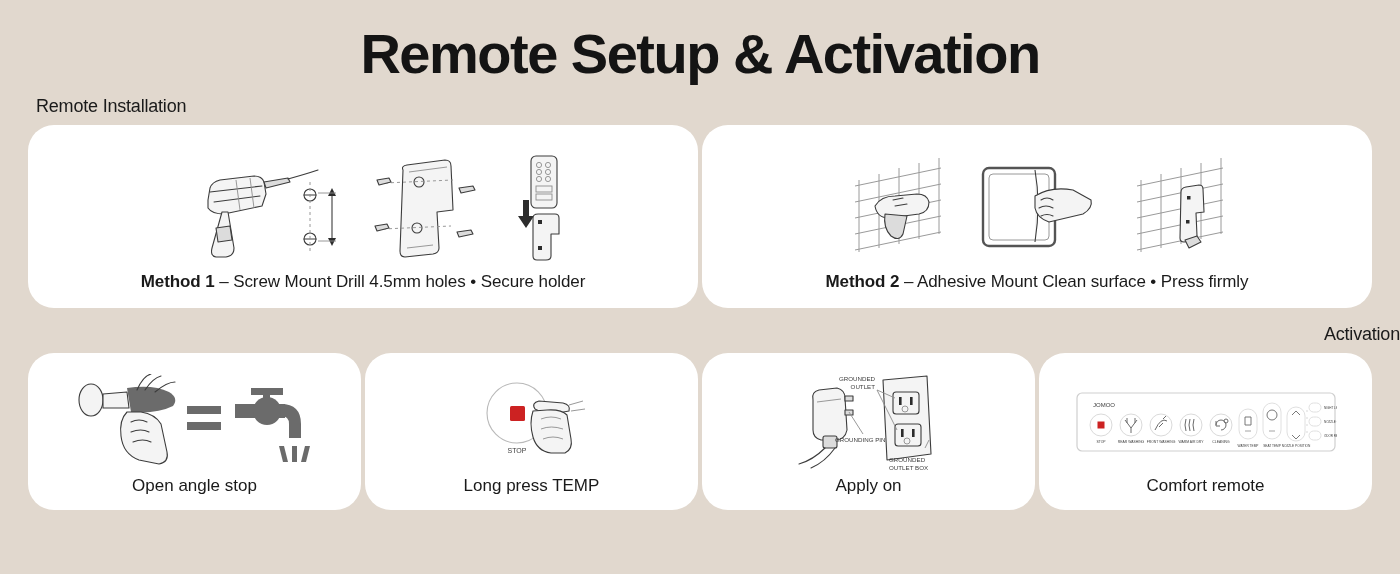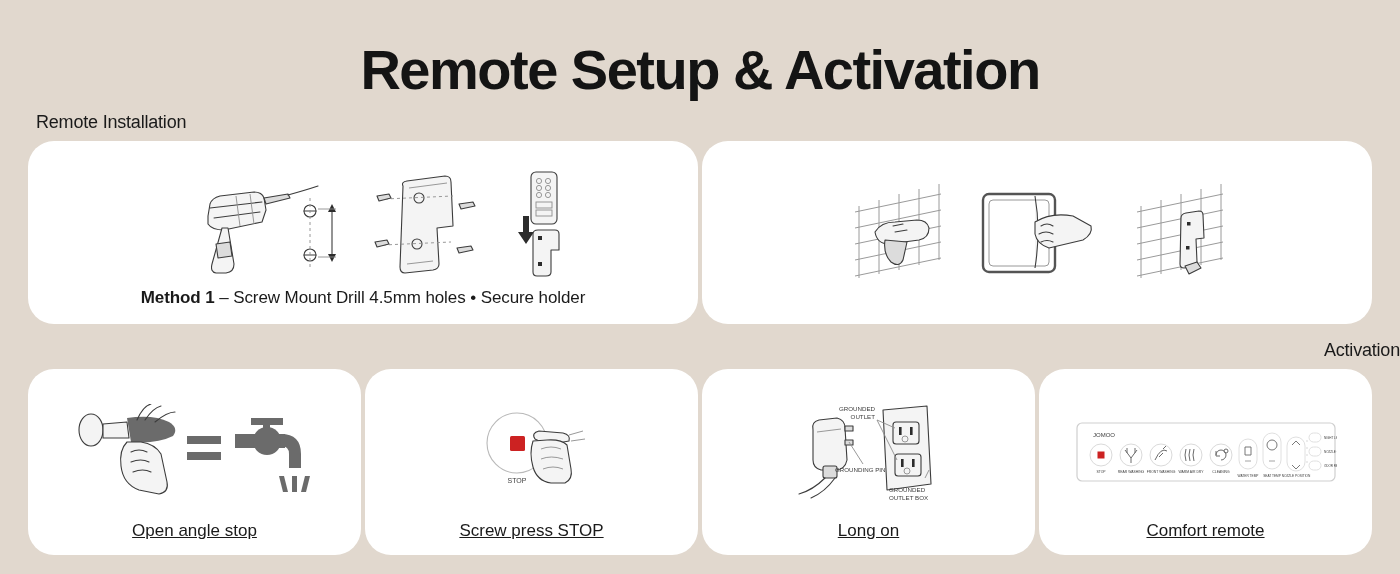--- a/index.html
+++ b/index.html
@@ -12,21 +12,21 @@
   }
   .page{position:relative;width:1400px;height:574px;box-sizing:border-box;}
 
   .title{
     text-align:center;
     font-size:56px;
     font-weight:bold;
     letter-spacing:-1.5px;
     color:#141414;
     margin:0;
-    padding-top:42px;
+    padding-top:26px;
     line-height:1.0;
   }
 
   .section-head{
     font-size:18px;
     font-weight:normal;
     color:#1a1a1a;
     margin:14px 0 8px 36px;
     letter-spacing:-0.2px;
   }
@@ -43,23 +43,22 @@
     align-items:center;
     justify-content:space-between;
   }
   .card.method{
     flex:1;
     height:183px;
     padding:18px 16px 16px;
   }
   .card.step{
     flex:1;
-    height:186px;
+    height:157px;
     padding:14px 12px 10px;
-    text-decoration:underline;
   }
 
   .illus-row{
     display:flex;
     align-items:center;
     justify-content:center;
     gap:22px;
     width:100%;
     flex:1;
   }
@@ -229,20 +228,25 @@
             <path d="M14 78 L100 60"></path>
               <path d="M14 94 L100 76"></path>
           </g>
           <path class="fill-lt" d="M58 36 Q58 32 63 31 L76 29 Q80 29 80 33 L81 56 L73 57 L74 80 Q74 84 69 85 L61 86 Q57 86 57 82 Z"></path>
           <rect class="solid" x="64" y="40" width="3.5" height="3.5"></rect>
           <rect class="solid" x="63" y="64" width="3.5" height="3.5"></rect>
           <path class="fill-md" d="M62 84 L74 80 L78 86 L66 92 Z"></path>
         </svg>
 
       </div>
+      <div class="caption">
+        <b>Method 2</b>
+        <span>–</span>
+        <span>Adhesive Mount Clean surface • Press firmly</span>
+      </div>
     </div>
 
   </div>
 
   <div class="section-head activation">Activation</div>
 
   <div class="row">
 
     <div class="card step">
       <div class="illus-row">
@@ -285,21 +289,21 @@
 
           <path class="fill-lt" d="M62 30 Q58 24 66 22 L90 24 Q98 26 96 32 L74 36 Z"></path>
           <path class="fill-lt" d="M60 32 Q56 44 60 58 Q64 72 78 74 L92 74 Q100 70 98 60 L94 36 Q88 30 74 31 Z"></path>
           <path class="ln-thin" d="M68 40 Q78 36 88 40"></path>
           <path class="ln-thin" d="M68 50 Q78 46 90 50"></path>
           <path class="ln-thin" d="M70 60 Q80 56 90 60"></path>
           <path class="ln-thin" d="M96 26 L110 22"></path>
           <path class="ln-thin" d="M98 32 L112 30"></path>
         </svg>
       </div>
-      <div class="step-caption">Screw press STOP</div>
+      <div class="step-caption">Long press TEMP</div>
     </div>
 
     <div class="card step">
       <div class="illus-row">
         <svg class="illus" width="156" height="100" viewBox="0 0 156 100">
 
           <path class="fill-lt" d="M22 28 Q20 20 28 18 L46 16 Q54 18 54 26 L56 58 Q54 68 44 68 L30 68 Q22 66 22 58 Z"></path>
           <path class="ln-thin" d="M26 30 L50 27"></path>
           <rect class="fill-md" x="32" y="64" width="14" height="12" rx="2"></rect>
           <path class="ln" d="M34 76 Q22 88 8 92"></path>
@@ -321,21 +325,21 @@
           <path class="ln-thin" d="M86 18 L106 58"></path>
           <path class="ln-thin" d="M72 62 L58 40"></path>
           <path class="ln-thin" d="M134 76 L138 68"></path>
           <text class="micro" x="84" y="9" font-size="6.2" text-anchor="end">GROUNDED</text>
           <text class="micro" x="84" y="17" font-size="6.2" text-anchor="end">OUTLET</text>
           <text class="micro" x="44" y="70" font-size="6.2">GROUNDING PIN</text>
           <text class="micro" x="98" y="90" font-size="6.2">GROUNDED</text>
           <text class="micro" x="98" y="98" font-size="6.2">OUTLET BOX</text>
         </svg>
       </div>
-      <div class="step-caption">Long on</div>
+      <div class="step-caption">Apply on</div>
     </div>
 
     <div class="card step">
       <div class="illus-row">
         <svg class="illus" width="262" height="74" viewBox="0 0 262 74">
           <rect x="2" y="8" width="258" height="58" rx="5" fill="#fff" stroke="#cfcfcf" stroke-width="1.2"></rect>
           <text class="micro" x="18" y="22" font-size="6" fill="#8a8a8a">JOMOO</text>
 
           <circle cx="26" cy="40" r="11" fill="#fff" stroke="#dadada"></circle>
           <rect x="22.5" y="36.5" width="7" height="7" fill="#cc2222"></rect>

